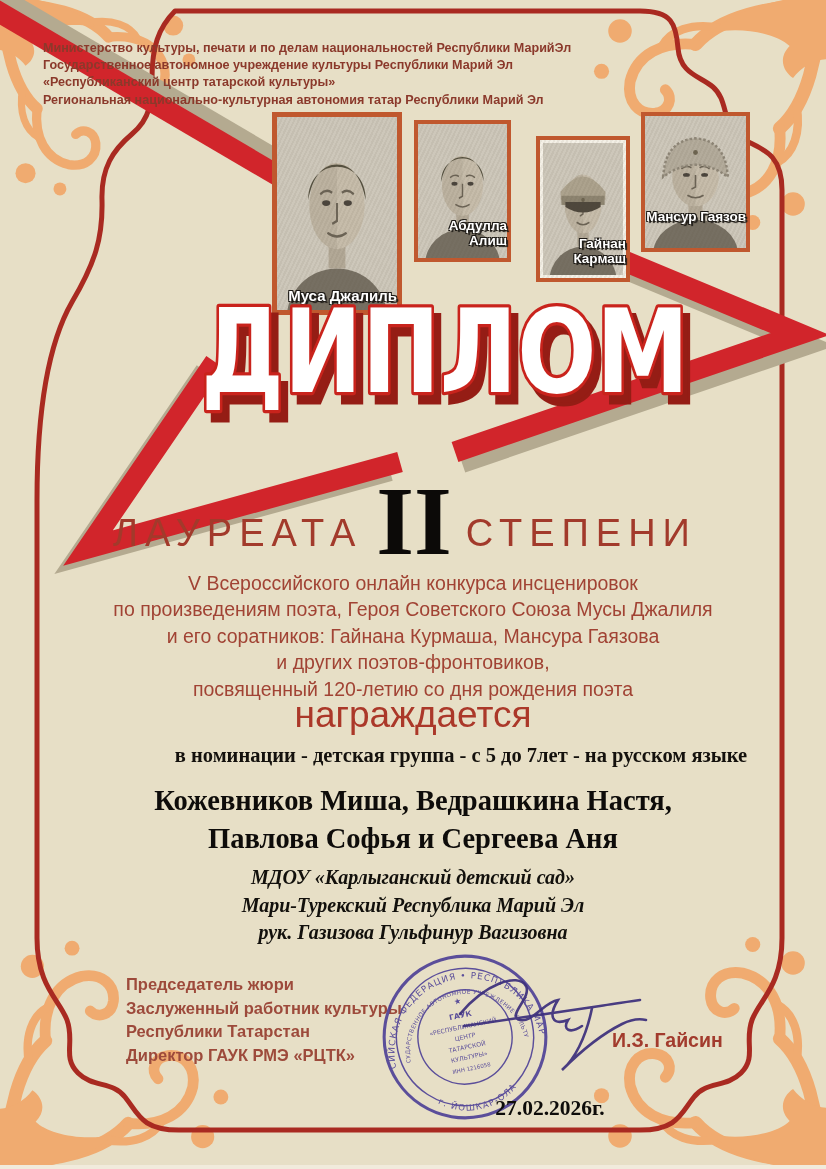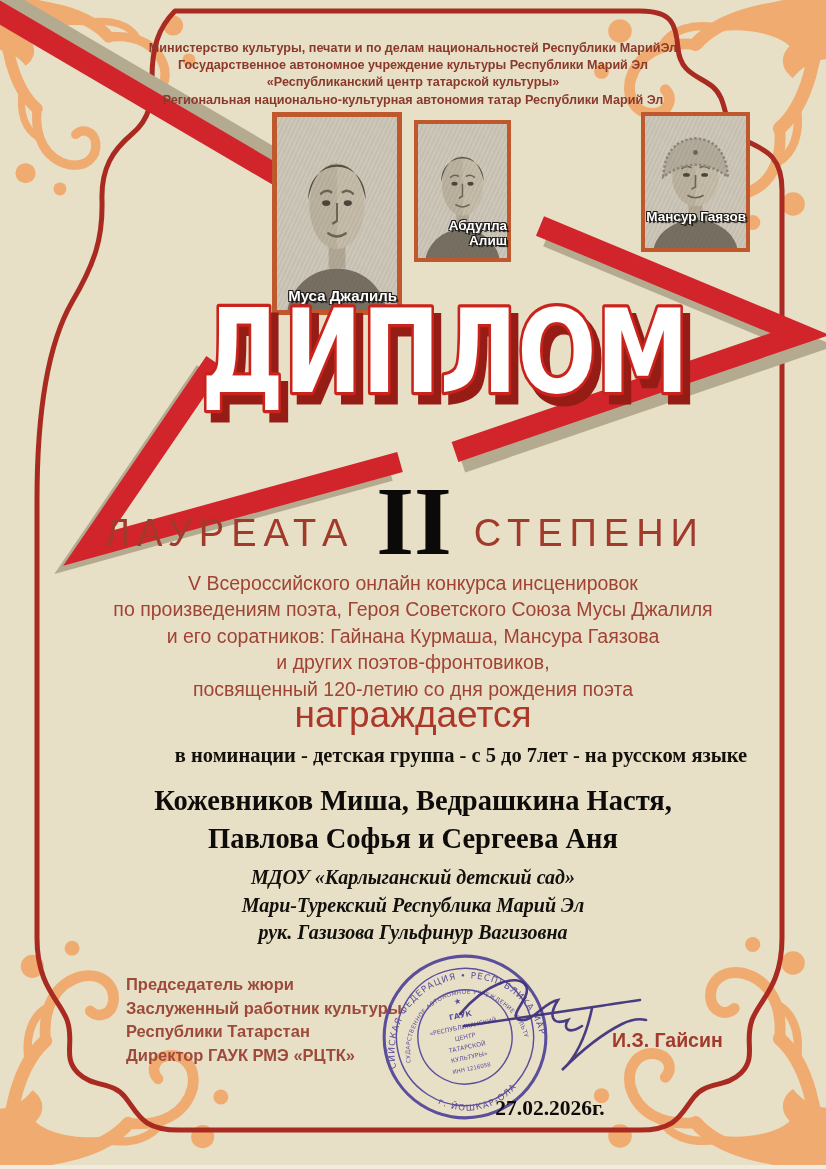--- a/index.html
+++ b/index.html
@@ -10,37 +10,37 @@
   .orn{position:absolute;z-index:1;}
   .orn-tl{left:-6px;top:-6px;width:215px;height:215px;transform:scale(-1,-1);}
   .orn-tr{right:-4px;top:-6px;width:252px;height:252px;transform:scaleY(-1);}
   .orn-bl{left:-4px;bottom:-4px;width:248px;height:248px;transform:scaleX(-1);}
   .orn-br{right:-4px;bottom:-4px;width:252px;height:252px;}
   
   .frame-svg{position:absolute;left:0;top:0;z-index:2;}
   .star-svg{position:absolute;left:0;top:0;z-index:3;}
   .bottom-strip{position:absolute;left:0;bottom:0;width:826px;height:4px;background:#f1ebdc;z-index:6;}
   
-  .header{left:43px;top:40px;width:740px;text-align:center;z-index:5;}
+  .header{left:43px;top:40px;width:740px;z-index:5;}
   .header-line{font-weight:700;font-size:12.6px;line-height:17.2px;color:#8b392b;}
   
   .photo{position:absolute;z-index:5;background:#cdc7ba;box-sizing:border-box;}
   .photo svg{display:block;width:100%;height:100%;}
   .photo .grain{position:absolute;inset:0;background:repeating-linear-gradient(115deg,rgba(90,80,60,.07) 0 2px,transparent 2px 4px);}
   .photo-name{position:absolute;left:0;right:0;text-align:right;font-weight:700;color:#fff;z-index:2;
       text-shadow:-1px -1px 0 #1d1a16,1px -1px 0 #1d1a16,-1px 1px 0 #1d1a16,2px 2px 1px #1d1a16;}
   .p1{left:272px;top:112px;width:130px;height:203px;border:5px solid #c0582e;}
   .p2{left:414px;top:120px;width:97px;height:142px;border:4px solid #c0582e;}
   .p3{left:536px;top:136px;width:94px;height:146px;border:4px solid #c0582e;padding:3px;background:#f4f0e6;}
   .p4{left:641px;top:112px;width:109px;height:140px;border:4px solid #c0582e;}
   
   .title-svg{position:absolute;left:0;top:270px;z-index:5;}
   .title-svg text{font-family:"DejaVu Sans",sans-serif;font-weight:700;font-size:116px;}
   
-  .award-row{left:0;top:482px;width:810px;display:flex;justify-content:center;align-items:flex-end;gap:22px;z-index:5;}
+  .award-row{left:0;top:482px;width:810px;display:flex;justify-content:center;align-items:flex-end;gap:14px;z-index:5;}
   .award-word{font-size:38px;letter-spacing:7px;color:#a23a2b;line-height:1;margin-bottom:10px;font-weight:400;}
   .award-numeral{font-family:"Liberation Serif",serif;font-weight:700;font-size:97px;line-height:.82;color:#0c0a08;}
   
   .competition{left:0;top:570px;width:826px;text-align:center;z-index:5;}
   .competition div{font-size:19.5px;line-height:26.4px;color:#a14334;}
   .awarded{left:0;top:694px;width:826px;text-align:center;font-size:37px;color:#ab3829;z-index:5;}
   .nomination{left:0;top:744px;width:826px;text-align:center;font-family:"Liberation Serif",serif;
       font-weight:700;font-size:20.5px;color:#14110d;z-index:5;padding-left:48px;}
   .recipients{left:0;top:782px;width:826px;text-align:center;font-family:Liberation Serif, serif;
       font-weight:700;font-size:28.5px;line-height:38px;color:#0e0c0a;z-index:5;}
@@ -159,20 +159,28 @@
     <div class="grain"></div>
     <div class="photo-name" style="bottom:6px;font-size:15px;">Муса Джалиль</div>
   </div>
   <div class="photo p2">
     <svg viewBox="0 0 100 130" preserveAspectRatio="none">
         <use href="#bust"></use>
         <use href="#hairA"></use>
       </svg>
     <div class="grain"></div>
     <div class="photo-name" style="bottom:10px;font-size:13.5px;">Абдулла Алиш</div>
+  </div>
+  <div class="photo p3">
+    <svg viewBox="0 0 100 130" preserveAspectRatio="none">
+        <use href="#bust"></use>
+        <use href="#capA"></use>
+      </svg>
+    <div class="grain"></div>
+    <div class="photo-name" style="bottom:12px;font-size:13.5px;">Гайнан Кармаш</div>
   </div>
   <div class="photo p4">
     <svg viewBox="0 0 100 130" preserveAspectRatio="none">
         <use href="#bust"></use>
         <use href="#furA"></use>
       </svg>
     <div class="grain"></div>
     <div class="photo-name" style="bottom:24px;font-size:13.5px;">Мансур Гаязов</div>
   </div>
 

